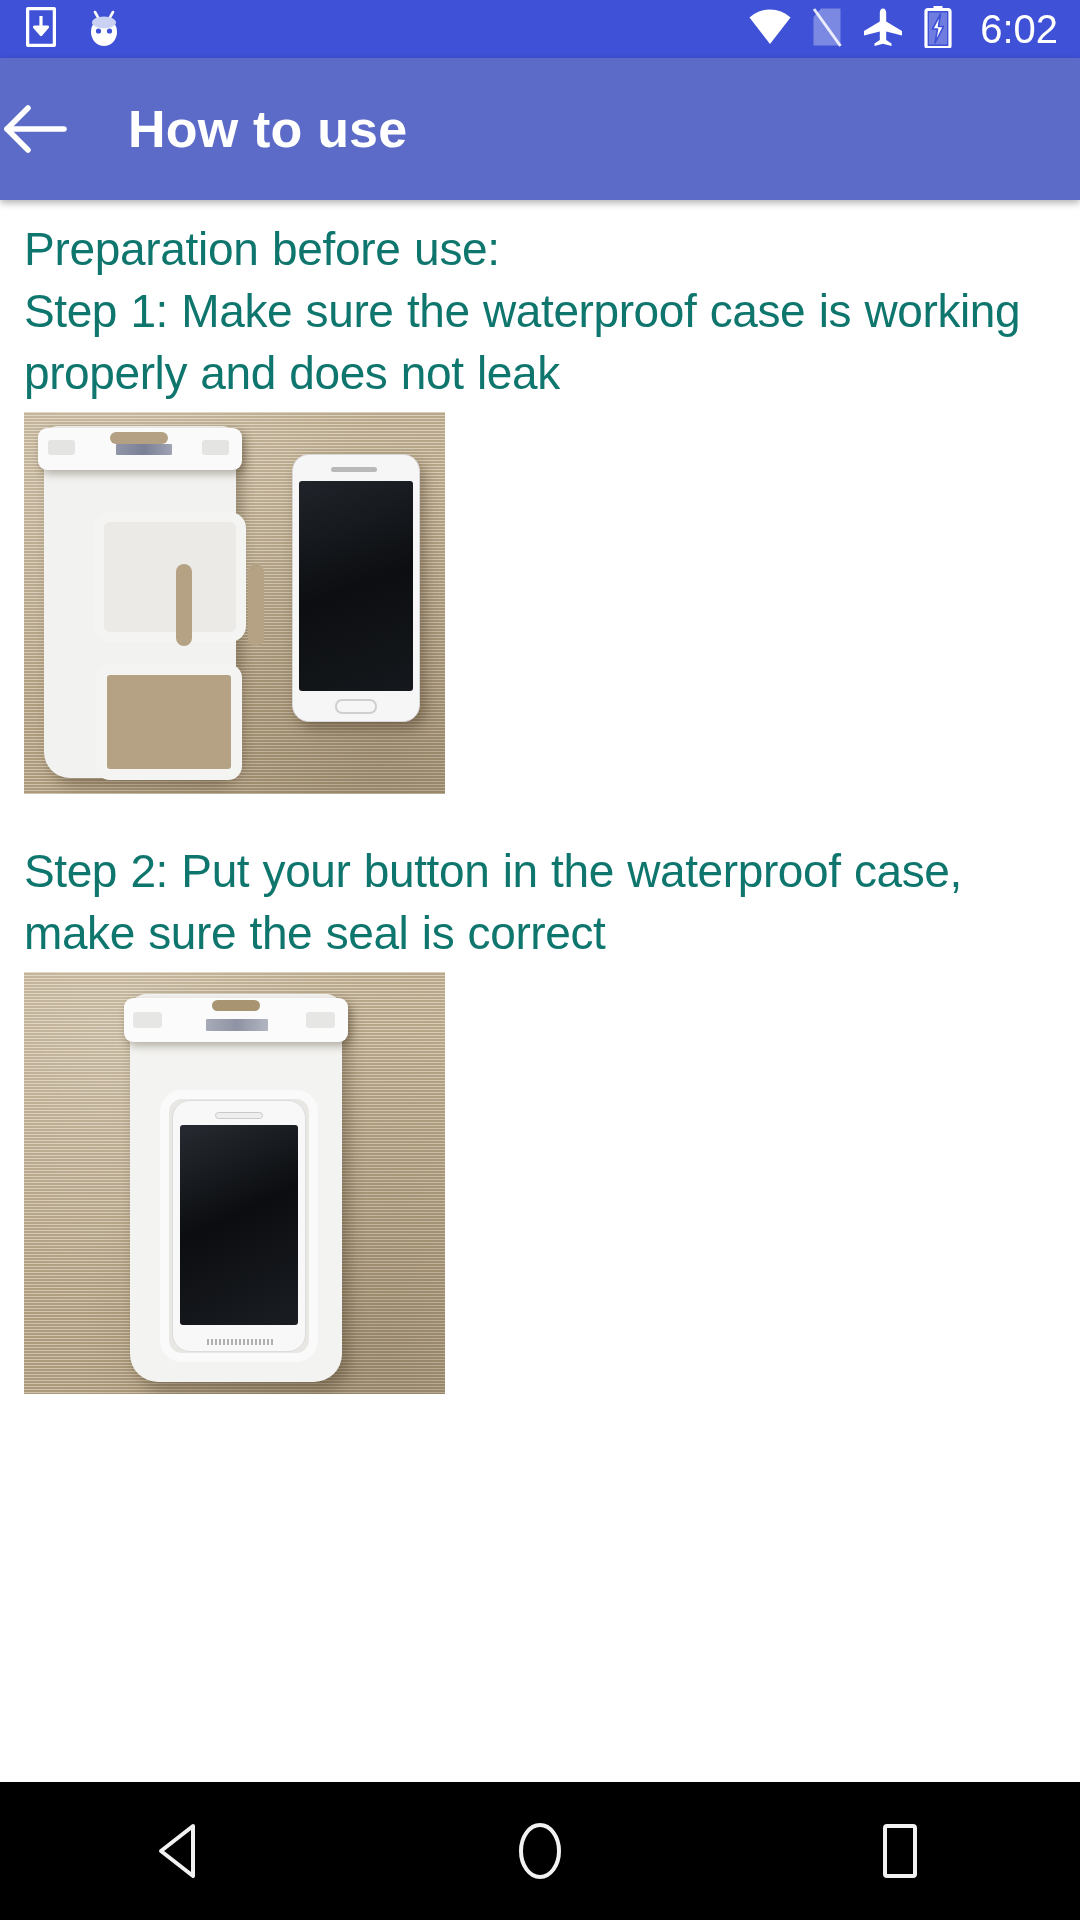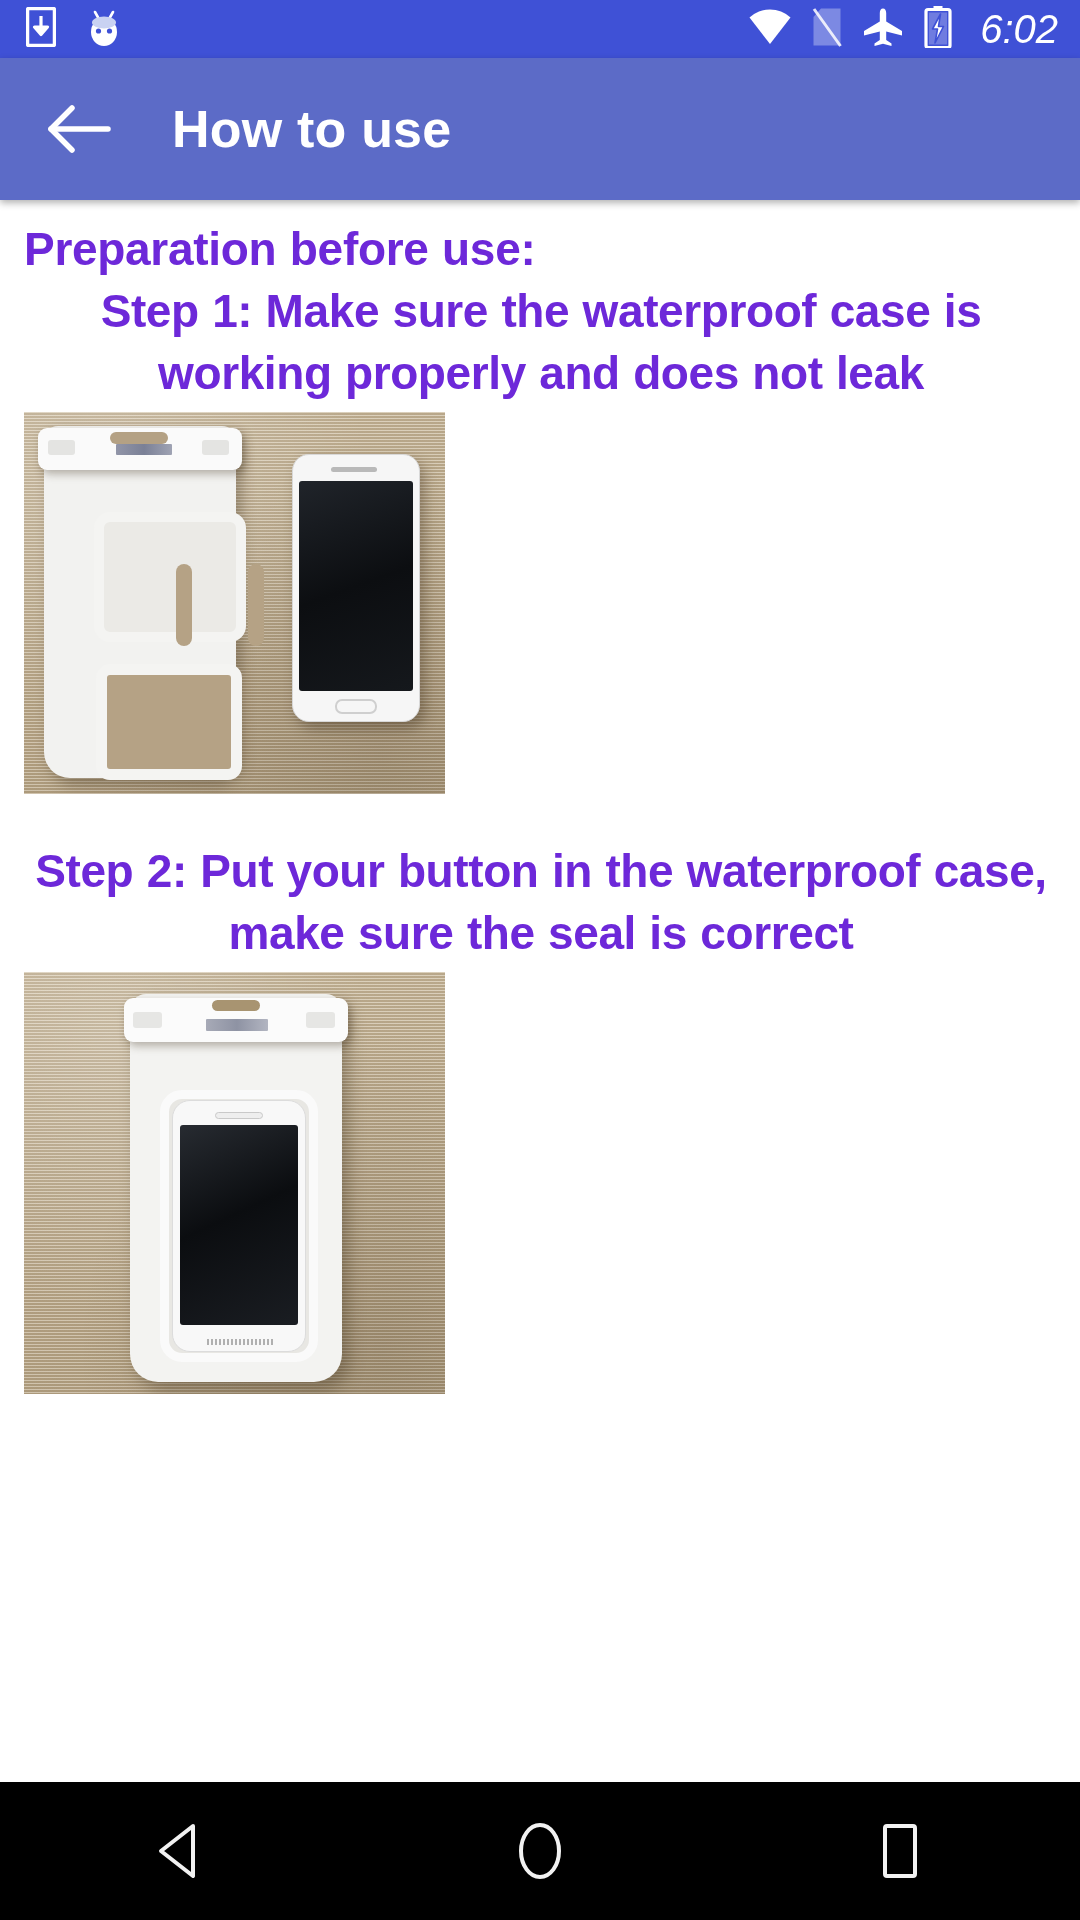--- a/index.html
+++ b/index.html
@@ -33,40 +33,38 @@
   .status-left {
     display: flex;
     align-items: center;
     gap: 28px;
   }
   .status-right {
     margin-left: auto;
     display: flex;
     align-items: center;
     gap: 20px;
-    font-style: italic;
   }
   .status-clock {
     color: #ffffff;
     font-size: 40px;
     font-weight: 400;
     letter-spacing: 0px;
     line-height: 1;
     margin-left: 8px;
     font-family: "Liberation Sans", sans-serif;
   }
   .sicon { display: block; }
 
   
   .app-bar {
     height: 142px;
     background: #5c6bc7;
     display: flex;
     align-items: center;
-    padding-left: 44px;
     flex: 0 0 auto;
     box-shadow: 0 3px 7px rgba(0,0,0,0.30);
     position: relative;
     z-index: 5;
   }
   .back-btn {
     width: 72px;
     height: 72px;
     display: flex;
     align-items: center;
@@ -85,28 +83,28 @@
   
   .content {
     flex: 1 1 auto;
     overflow: hidden;
     background: #ffffff;
     padding: 18px 22px 0 24px;
     position: relative;
   }
 
   .para {
-    color: #6d28d9;
+    color: #0f766e;
     font-size: 46px;
     line-height: 62px;
-    font-weight: 700;
+    font-weight: 400;
     letter-spacing: -0.3px;
     word-spacing: 1px;
   }
-  .para.tight { letter-spacing: -0.4px; text-align: center; }
+  .para.tight { letter-spacing: -0.4px; }
   .spacer-md { height: 46px; }
 
   
   .photo {
     position: relative;
     overflow: hidden;
     background: #c8b79b;
   }
   .photo-1 { width: 421px; height: 382px; margin-top: 8px; }
   .photo-2 { width: 421px; height: 422px; margin-top: 8px; }

